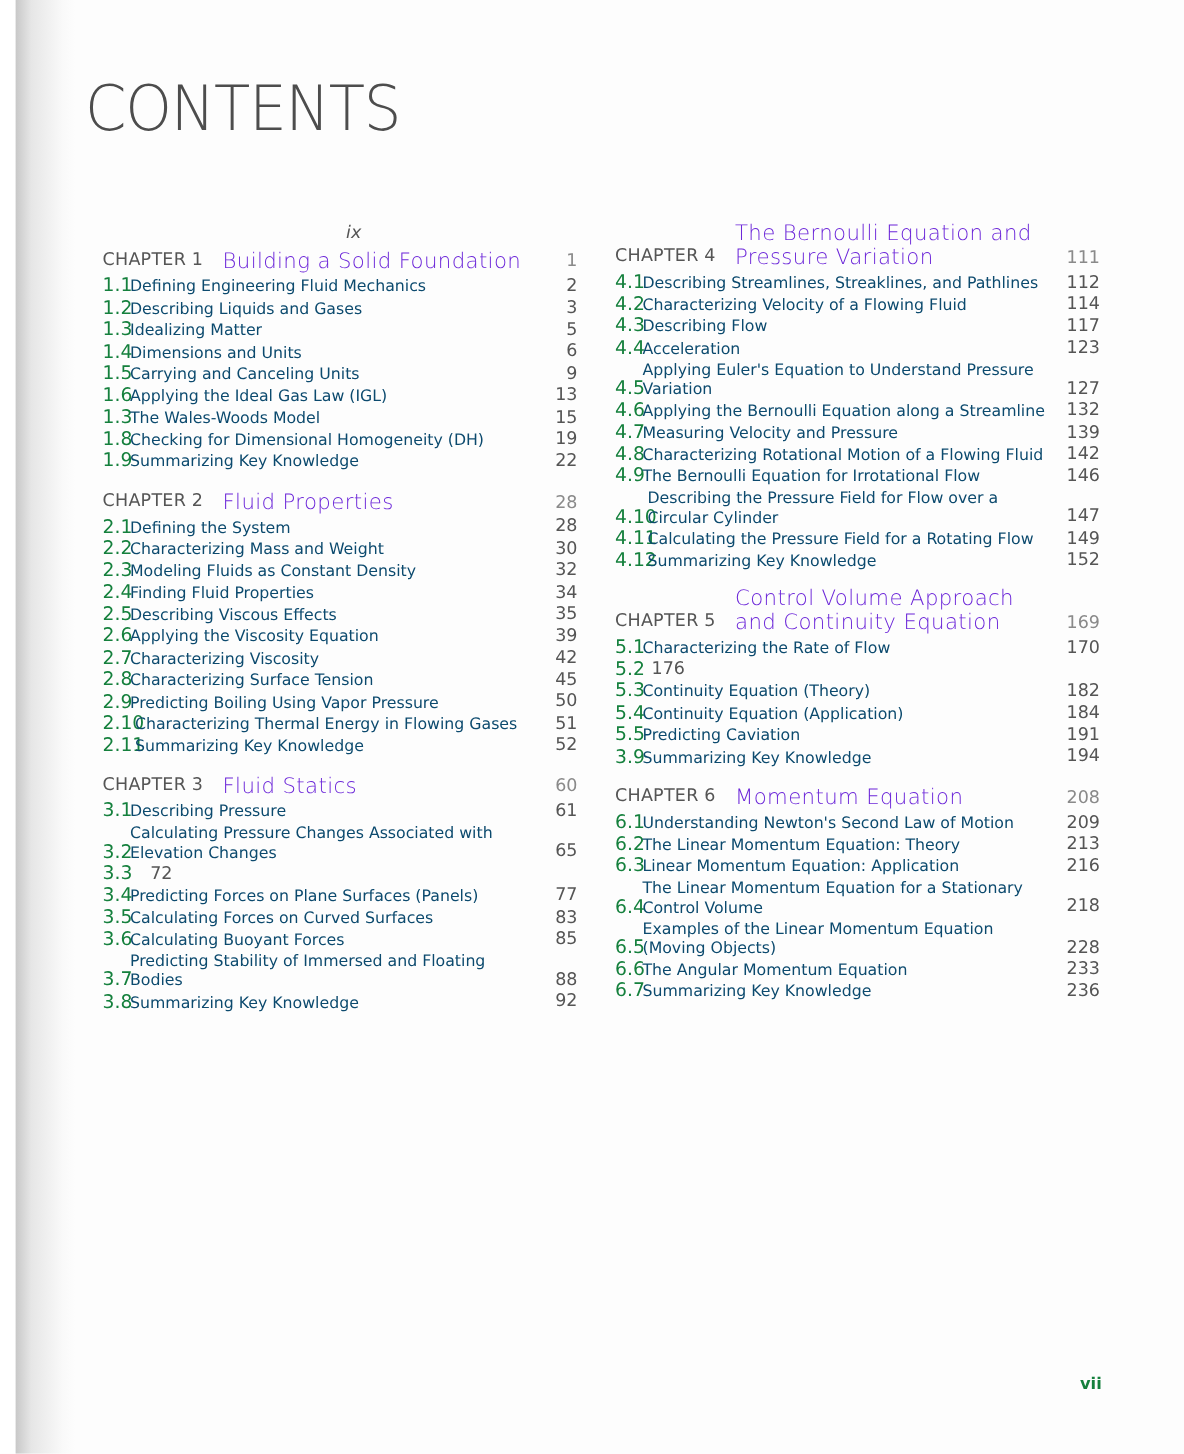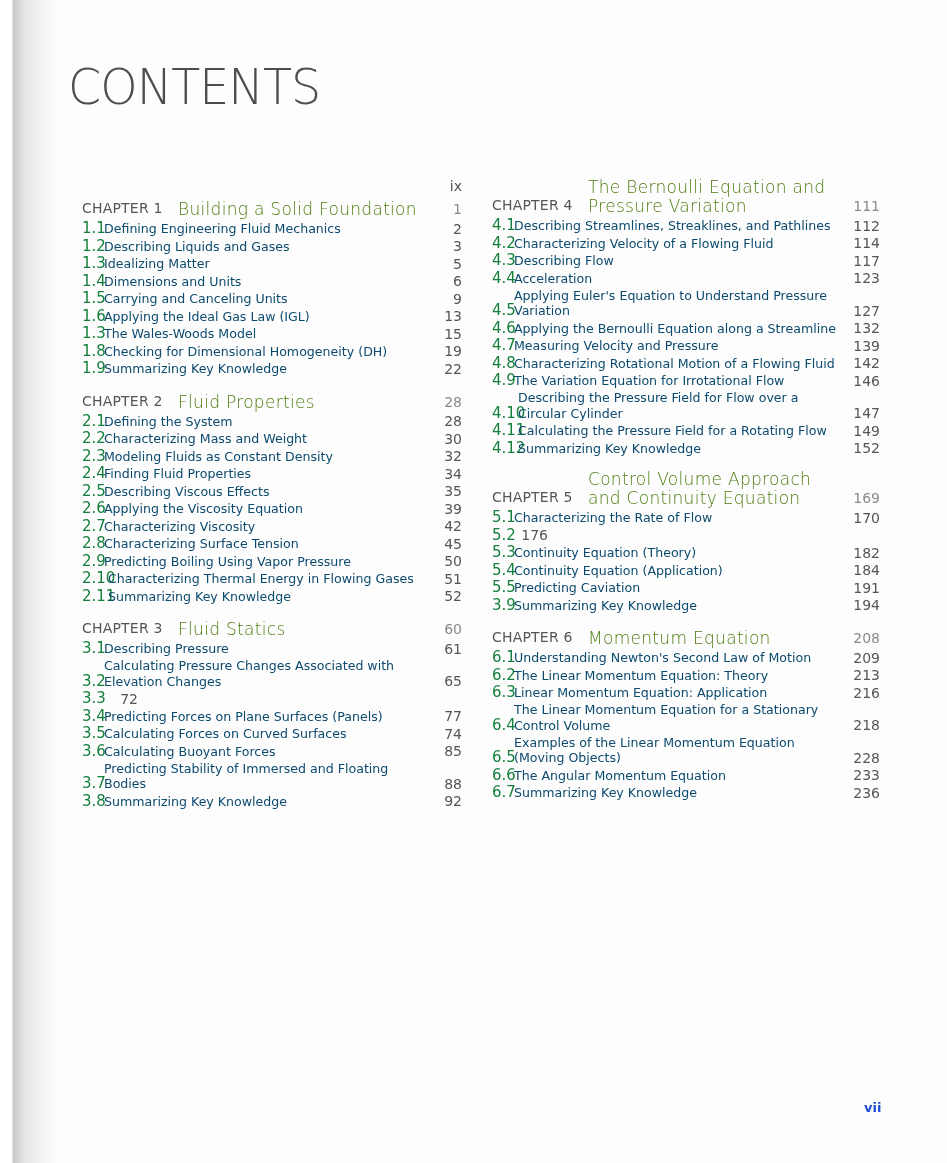--- a/index.html
+++ b/index.html
@@ -15,33 +15,33 @@
   }
   .page-title {
     position:absolute; left:68px; top:58px;
     font-family:"DejaVu Sans", sans-serif; font-weight:200;
     font-size:50px; letter-spacing:-1px; color:#4d4d4d;
     transform:scaleX(0.95); transform-origin:left;
   }
   .col { position:absolute; top:178px; }
   .col.left { left:82px; width:380px; }
   .col.right { left:492px; width:388px; }
-  .lone { display:flex; justify-content:flex-end; font-size:13px; color:#777; height:20px; }
+  .lone { display:flex; justify-content:center; font-size:13px; color:#777; height:20px;font-style:italic; }
   .chapter { margin-bottom:14px; }
   .ch-head { display:flex; align-items:flex-end; line-height:20px; }
   .ch-label { font-size:14px; color:#555; letter-spacing:0.2px; white-space:nowrap; width:96px; flex:none; padding-bottom:1px;}
-  .ch-title { font-size:17px; color:#4d7c0f; font-weight:300; flex:1; line-height:19px; letter-spacing:0.3px;}
+  .ch-title { font-size:17px; color:#6d28d9; font-weight:300; flex:1; line-height:19px; letter-spacing:0.3px;}
   .pg { width:34px; text-align:right; flex:none; font-size:14px; color:#555; }
   .ch-head .pg { color:#8a8a8a; }
   .sec { display:flex; align-items:flex-end; font-size:12.6px; line-height:15.5px; margin-top:1.5px; }
   .sec-num { width:22px; flex:none; color:#15803d; font-size:15px; }
   .sec-num.wide { width:26px; }
   .sec-title { flex:1; color:#0c4a6e; }
   .sec .pg { font-size:14px; line-height:16px; }
-  .folio { position:absolute; left:864px; top:1100px; font-size:13px; font-weight:bold; color:#1d4ed8; }
+  .folio { position:absolute; left:864px; top:1100px; font-size:13px; font-weight:bold; color:#15803d; }
 </style>
 </head>
 <body>
 
 <div class="gutter"></div>
 
 <div class="page-title">CONTENTS</div>
 
 <div class="col left">
   <div class="lone">
@@ -183,21 +183,21 @@
           <span class="pg">72</span>
         </div>
         <div class="sec">
           <span class="sec-num">3.4</span>
           <span class="sec-title">Predicting Forces on Plane Surfaces (Panels)</span>
           <span class="pg">77</span>
         </div>
         <div class="sec">
           <span class="sec-num">3.5</span>
           <span class="sec-title">Calculating Forces on Curved Surfaces</span>
-          <span class="pg">74</span>
+          <span class="pg">83</span>
         </div>
         <div class="sec">
           <span class="sec-num">3.6</span>
           <span class="sec-title">Calculating Buoyant Forces</span>
           <span class="pg">85</span>
         </div>
         <div class="sec">
           <span class="sec-num">3.7</span>
           <span class="sec-title">Predicting Stability of Immersed and Floating Bodies</span>
           <span class="pg">88</span>
@@ -254,21 +254,21 @@
           <span class="sec-title">Measuring Velocity and Pressure</span>
           <span class="pg">139</span>
         </div>
         <div class="sec">
           <span class="sec-num">4.8</span>
           <span class="sec-title">Characterizing Rotational Motion of a Flowing Fluid</span>
           <span class="pg">142</span>
         </div>
         <div class="sec">
           <span class="sec-num">4.9</span>
-          <span class="sec-title">The Variation Equation for Irrotational Flow</span>
+          <span class="sec-title">The Bernoulli Equation for Irrotational Flow</span>
           <span class="pg">146</span>
         </div>
         <div class="sec">
           <span class="sec-num wide">4.10</span>
           <span class="sec-title">Describing the Pressure Field for Flow over a Circular Cylinder</span>
           <span class="pg">147</span>
         </div>
         <div class="sec">
           <span class="sec-num wide">4.11</span>
           <span class="sec-title">Calculating the Pressure Field for a Rotating Flow</span>

